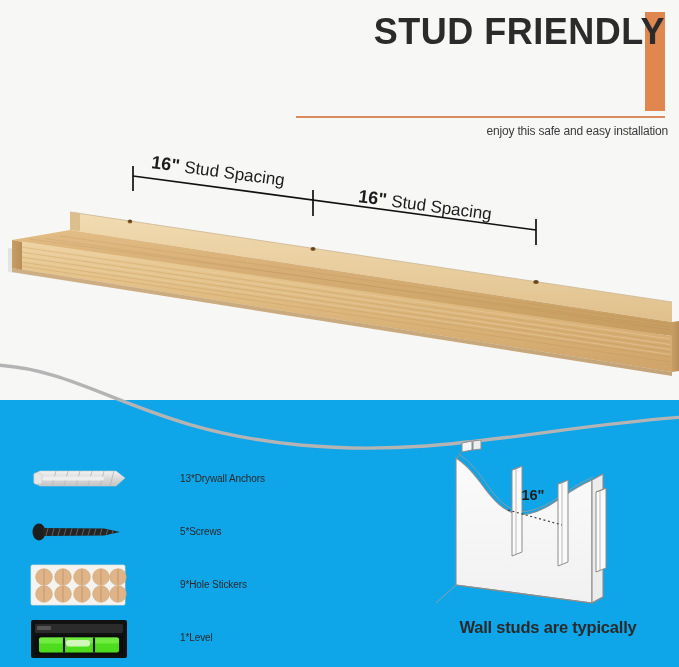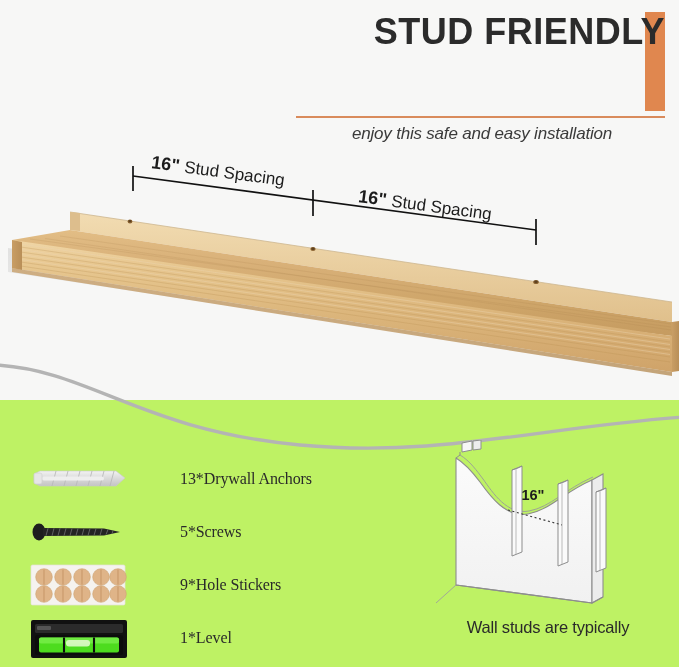--- a/index.html
+++ b/index.html
@@ -5,21 +5,21 @@
   html, body {
     margin: 0;
     padding: 0;
     background: #ffffff;
   }
   #page {
     position: relative;
     width: 679px;
     height: 667px;
     overflow: hidden;
-    background: #bef264;
+    background: #0ea5e9;
     font-family: "Liberation Sans", sans-serif;
     -webkit-font-smoothing: antialiased;
   }
 
   
   #hero-bg {
     position: absolute;
     left: 0; top: 0;
     width: 679px; height: 400px;
     background: #f7f7f6;
@@ -56,26 +56,25 @@
     top: 116px;
     width: 369px;
     height: 1.5px;
     background: #d98b5c;
   }
   #subhead {
     position: absolute;
     left: 296px;
     top: 124px;
     width: 372px;
-    text-align: center;
-    font-size: 17px;
+    text-align: right;
+    font-size: 12px;
     color: #3a3a3a;
     font-family: "Liberation Sans", sans-serif;
     letter-spacing: -0.2px;
-    font-style: italic;
   }
 
   
   #dim-svg {
     position: absolute;
     left: 0; top: 0;
     width: 679px; height: 400px;
     pointer-events: none;
   }
   .dim-label {
@@ -131,22 +130,22 @@
   }
   .acc-icon {
     width: 120px;
     height: 46px;
     display: flex;
     align-items: center;
     justify-content: flex-start;
     flex: 0 0 120px;
   }
   .acc-label {
-    font-family: Liberation Serif, serif;
-    font-size: 16px;
+    font-family: Liberation Sans, sans-serif;
+    font-size: 10px;
     color: #2a2a2a;
     letter-spacing: -0.1px;
     margin-left: 30px;
   }
 
   
   #stud-diagram {
     position: absolute;
     left: 432px;
     top: 440px;
@@ -157,20 +156,21 @@
     position: absolute;
     left: 418px;
     top: 617px;
     width: 260px;
     text-align: center;
     font-family: "Liberation Sans", sans-serif;
     font-size: 16.5px;
     color: #2a2a2a;
     line-height: 1.28;
     letter-spacing: -0.2px;
+    font-weight: bold;
   }
   #stud-caption span { display: block; }
 </style>
 </head>
 <body>
 
 <div id="page">
 
   <div id="hero-bg"></div>
 

